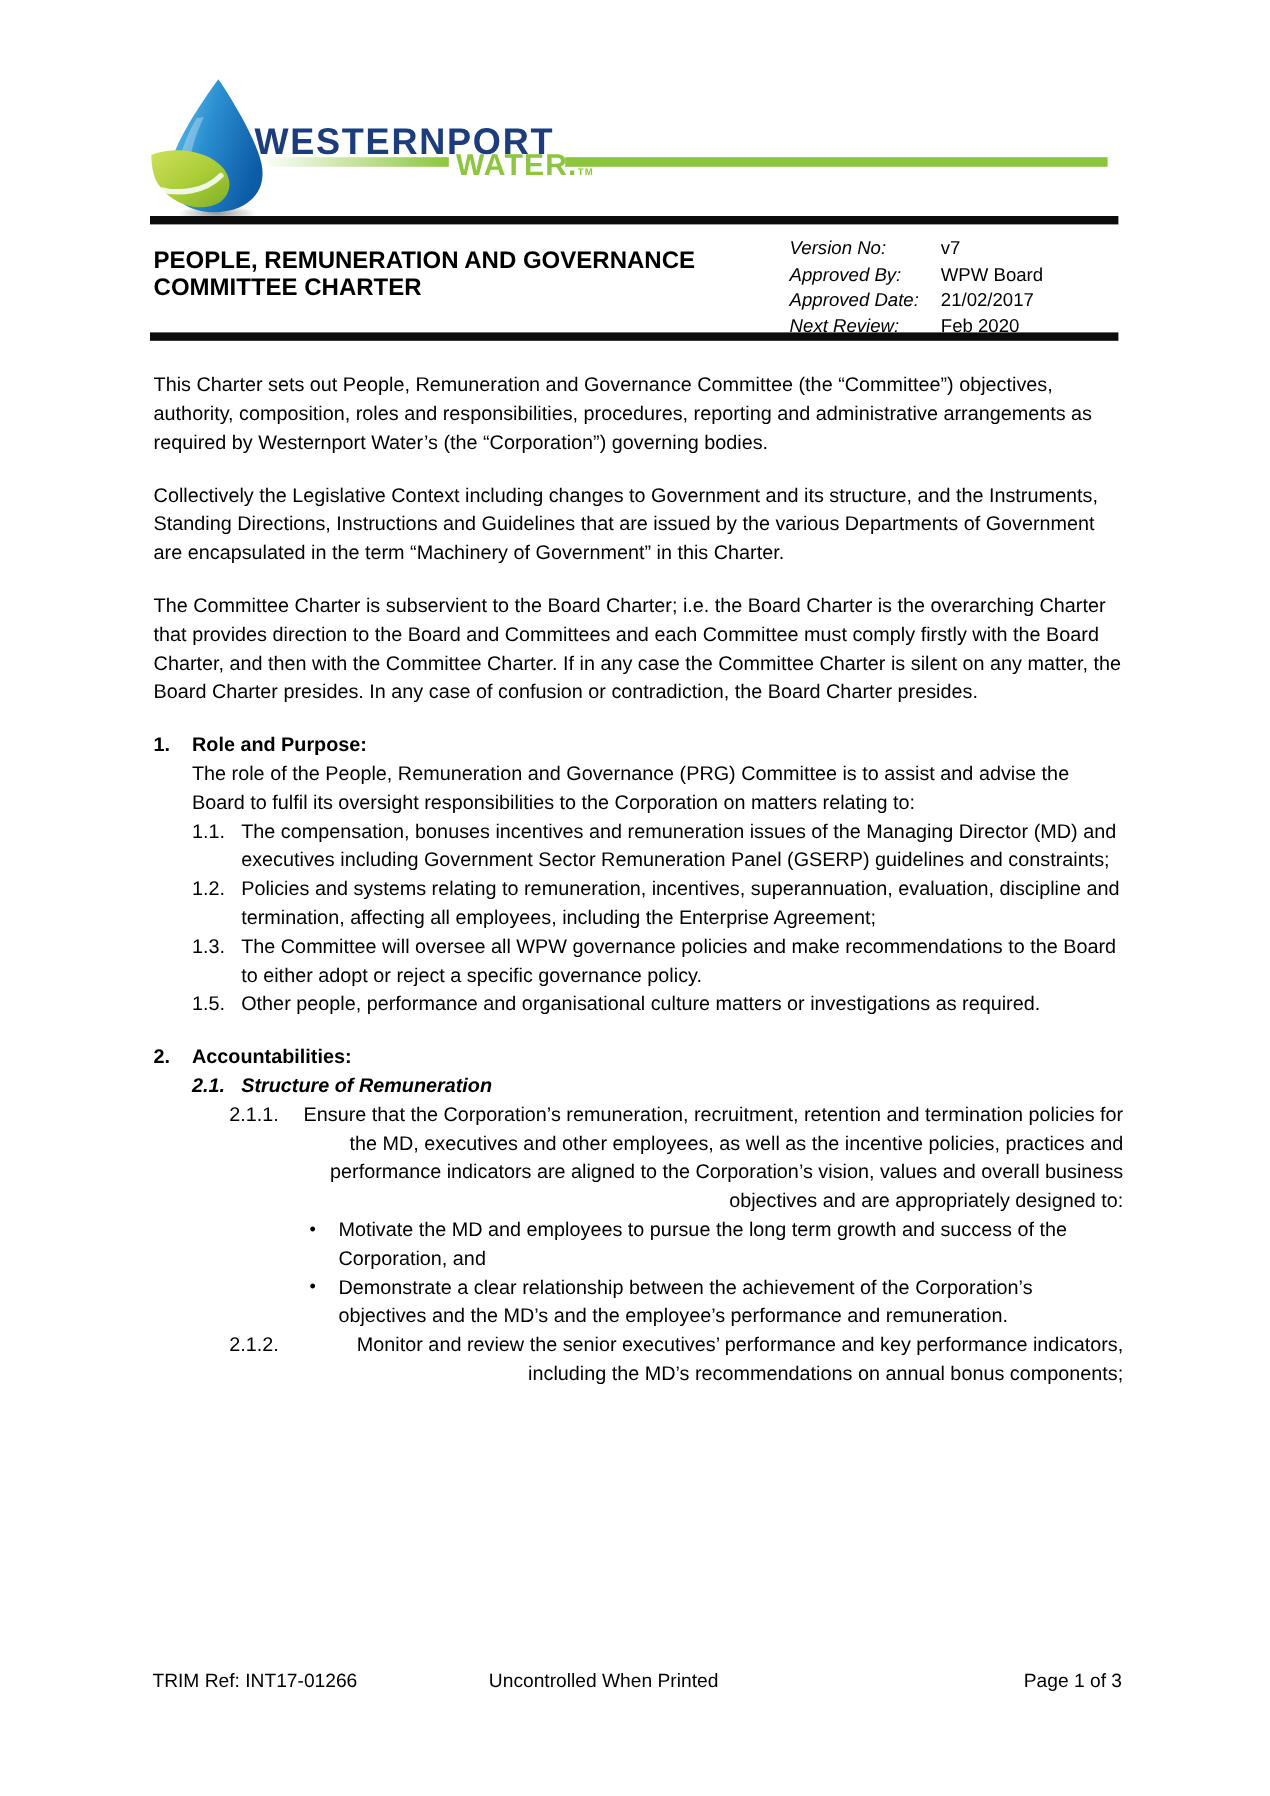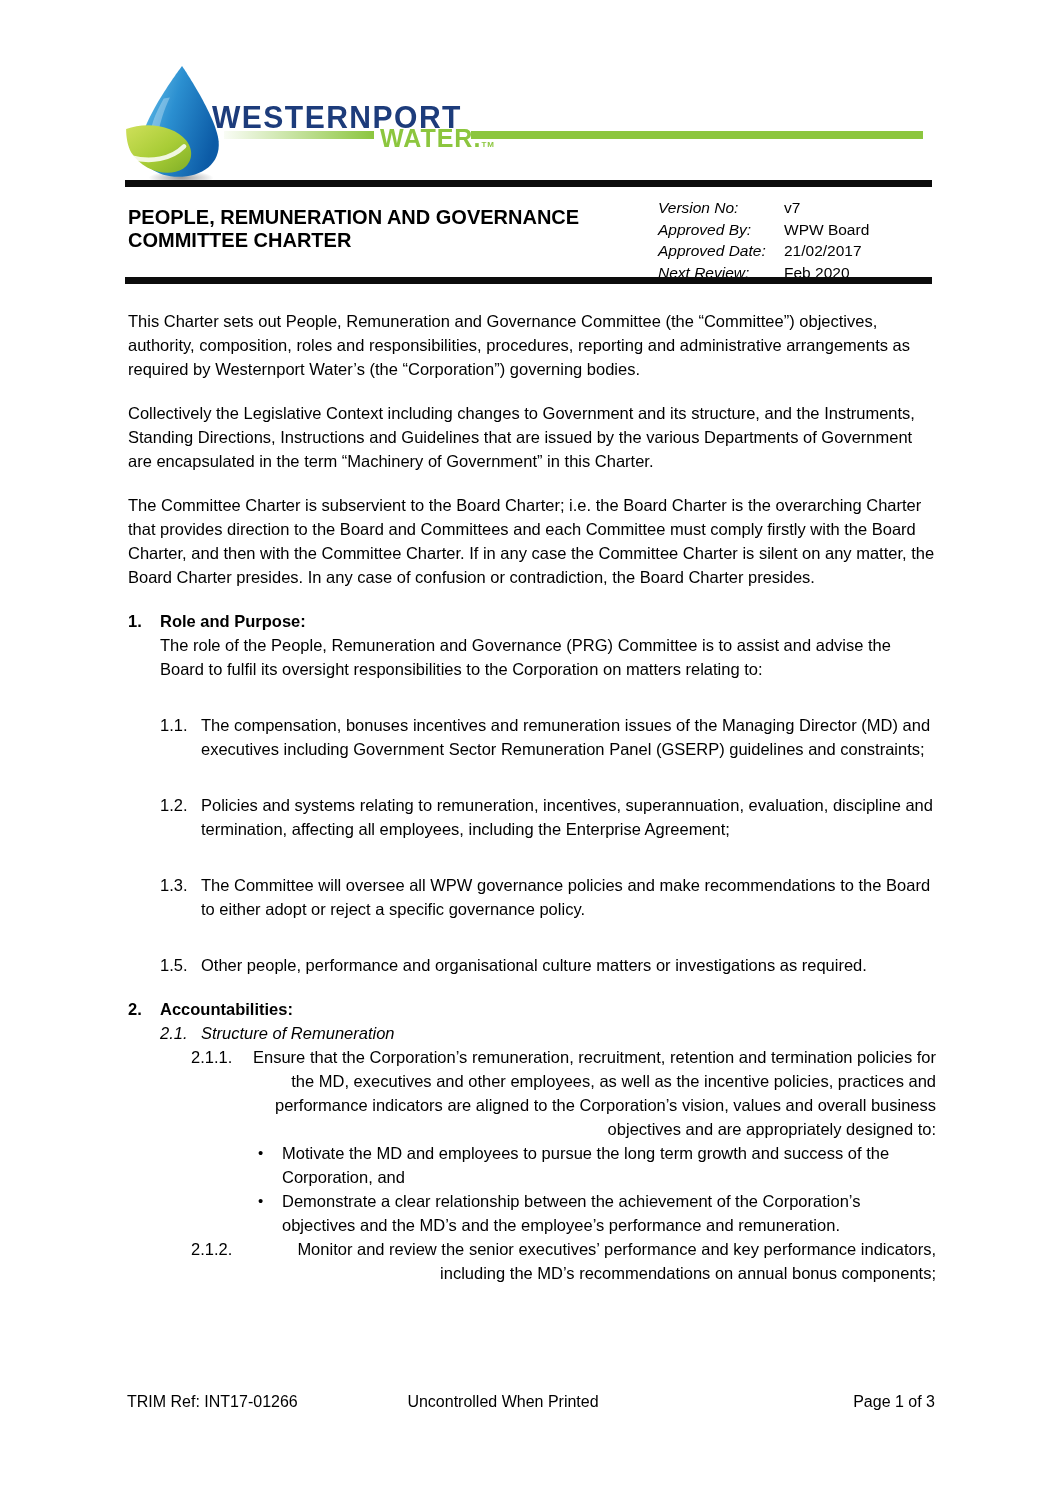--- a/index.html
+++ b/index.html
@@ -46,23 +46,23 @@
   
   .body-copy {
     left:128px; top:309px; width:808px;
     font-size:16.5px; line-height:24px;
   }
   .para { margin:0 0 20px 0; }
   .section { margin-top:20px; }
   .sec-head { display:flex; font-weight:bold; }
   .sec-num { width:32px; flex:0 0 auto; }
   .sec-lead { margin-left:32px; }
-  .subhead { display:flex; margin-left:32px; font-weight:normal; font-style:italic; }
+  .subhead { display:flex; margin-left:32px; font-weight:bold; font-style:italic; }
   .num2 { width:41px; flex:0 0 auto; }
-  .li2 { display:flex; margin-left:32px;margin-top:32px; }
+  .li2 { display:flex; margin-left:32px; }
   .li2 .txt { flex:1; }
   .li3 { display:flex; margin-left:63px; }
   .num3 { width:52px; flex:0 0 auto; }
   .li3 .txt { flex:1;text-align:right; }
   .bullet-row { display:flex; margin-left:130px; }
   .bullet-marker { width:24px; flex:0 0 auto; font-size:15px; }
   .bullet-row .txt { flex:1; }
 
   
   .footer {

